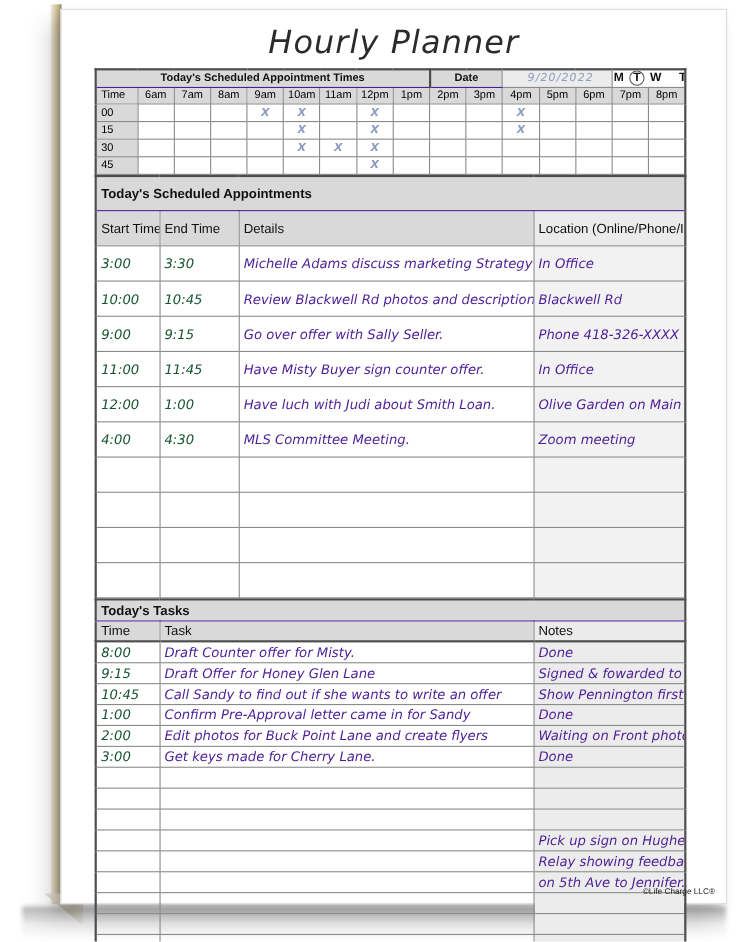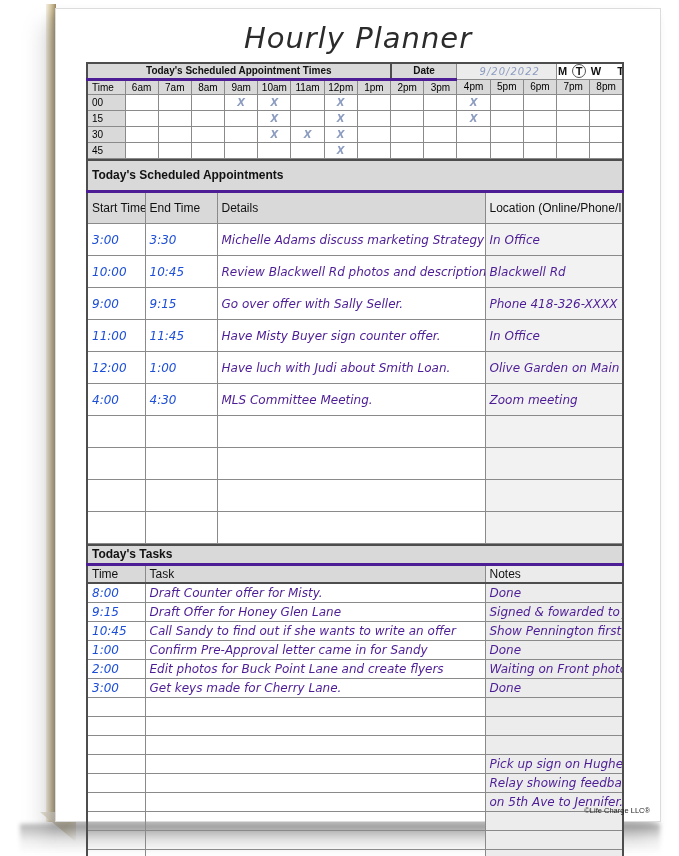--- a/index.html
+++ b/index.html
@@ -36,21 +36,21 @@
   }
 
   .planner { position:absolute; left:30px; top:53px; width:536px; }
 
   table { border-collapse:collapse; table-layout:fixed; width:536px; }
   td, th { border:1px solid #8a8a8a; overflow:hidden; white-space:nowrap; }
 
   .section-header {
     background:#d9d9d9; font-weight:bold; font-size:11px; color:#111;
     text-align:left; padding:1px 4px; height:16px;
-    border-top:2px solid #4d4d4d; border-bottom:3px solid #4c1d95;
+    border-top:2px solid #4d4d4d; border-bottom:1px solid #4c1d95;
   }
   .outer { border-left:2px solid #4d4d4d; border-right:2px solid #4d4d4d; }
   .planner > table:last-child tr:last-child td { border-bottom:2px solid #4d4d4d; }
 
   .col-header { background:#d9d9d9; font-size:10.5px; color:#111; text-align:left; padding:1px 4px; height:15px; font-weight:normal; }
 
   
   .tg td { height:16px; font-size:10px; text-align:center; }
   .tg .hour-cell { background:#d9d9d9; padding:0 2px; height:15px; }
   .tg .rowlabel { background:#d9d9d9; text-align:left; padding:1px 4px; }
@@ -62,21 +62,21 @@
     font-family:"DejaVu Sans", sans-serif; font-style:italic;
     color:#8c9cc1;
   }
   .mark-x { font-size:12px; font-weight:bold; }
   .date-ink { font-size:13px; letter-spacing:1px; padding-left:6px; text-align:left; }
 
   
   .appt td { height:32px; font-size:12px; padding:4px 4px; vertical-align:middle; }
   .tasks td { height:19px; font-size:12px; padding:0 4px; vertical-align:middle; }
   .hw { font-family:"DejaVu Sans", sans-serif; font-style:italic; color:#4c1d95; font-size:10.5px; }
-  .hw-time { font-family:"DejaVu Sans", sans-serif; font-style:italic; color:#1d4ed8; font-size:11.5px; }
+  .hw-time { font-family:"DejaVu Sans", sans-serif; font-style:italic; color:#14532d; font-size:11.5px; }
   .loc-cell { background:#f2f2f2; }
   .notes-cell { background:#ececec; }
   .notes-head { background:#ebebeb; }
 
   .copyright {
     position:absolute; right:10px; bottom:6px; font-size:7.5px; color:#222;
     font-family:"Liberation Sans", sans-serif;
   }
 </style>
 </head>

